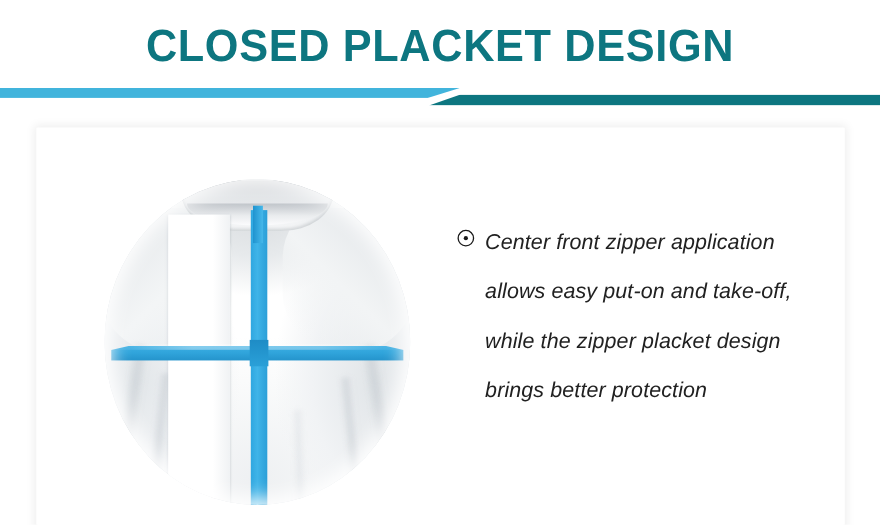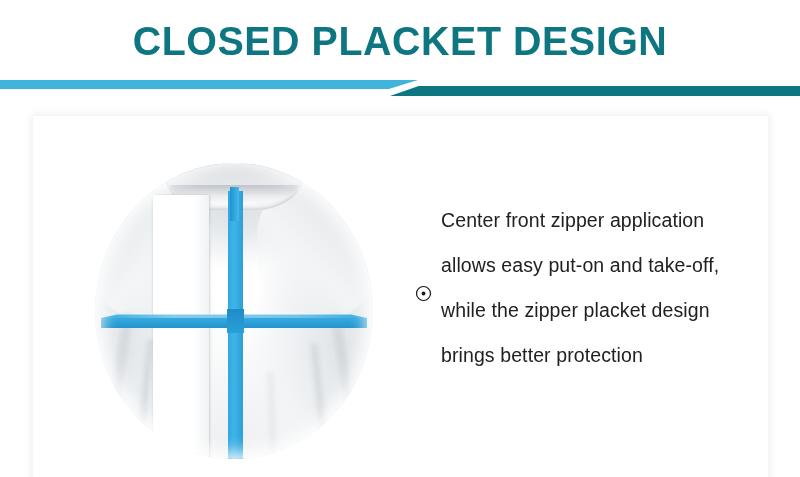--- a/index.html
+++ b/index.html
@@ -240,21 +240,22 @@
 
   
   .text-col {
     position: absolute;
     left: 382px;
     top: 82px;
     width: 330px;
   }
   .bullet-row {
     display: flex;
-    align-items: center;
+    align-items: flex-start;
+    font-style: italic;
   }
   .bullet-icon {
     flex: 0 0 auto;
     width: 26px;
     padding-top: 10px;
     color: #1a1a1a;
   }
   .bullet-icon svg { display: block; }
   .bullet-text {
     flex: 1 1 auto;

